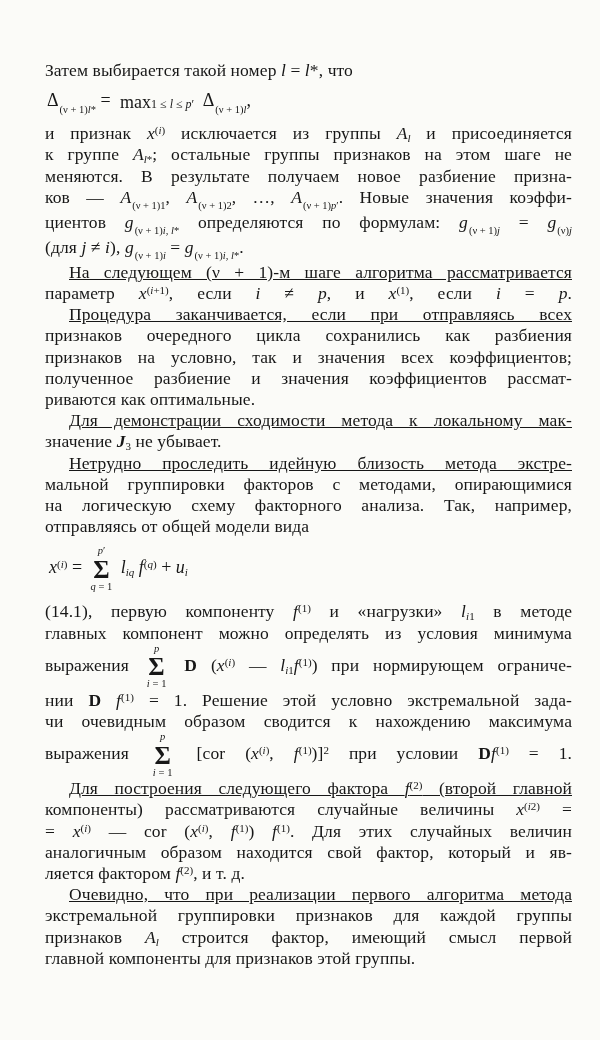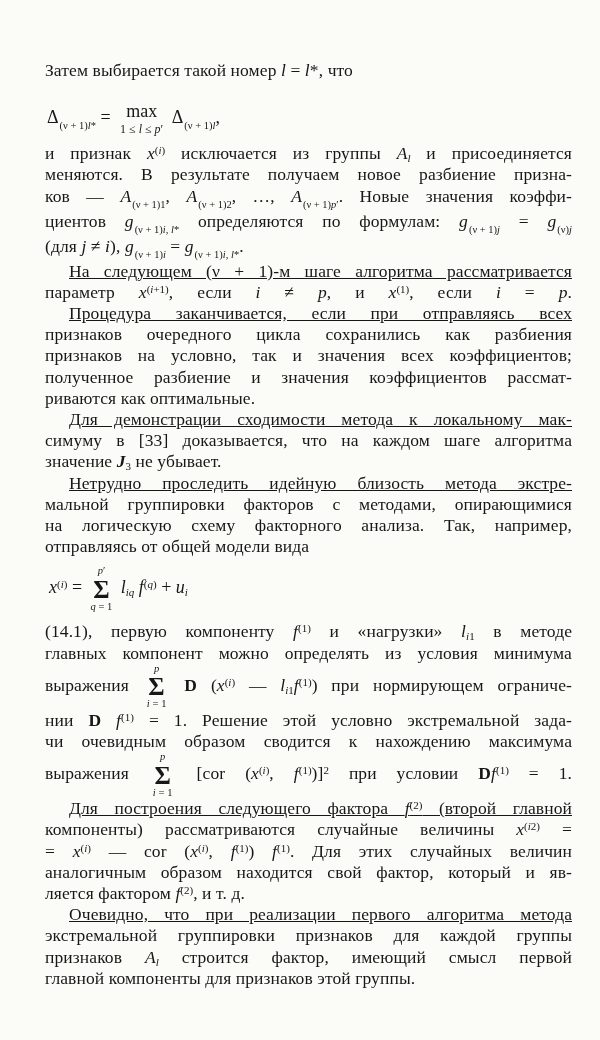--- a/index.html
+++ b/index.html
@@ -28,21 +28,21 @@
   }
   .j {
     text-align: justify;
     text-align-last: justify;
   }
   .ind { text-indent: 24px; text-decoration: underline; }
   .formula {
     font-size: 18px;
     line-height: 1;
   }
-  .f1 { margin: 21px 0 8px 2px; }
+  .f1 { margin: 10px 0 8px 2px; }
   .f2 { margin: 9px 0 9px 4px; }
   sup {
     font-size: 11px;
     line-height: 0;
     vertical-align: 0.5em;
     letter-spacing: 0;
   }
   sub {
     font-size: 11px;
     line-height: 0;
@@ -76,21 +76,21 @@
   .sum .sg {
     font-size: 25px;
     line-height: 0.92;
     font-weight: bold;
   }
   .sum .top { margin-bottom: 1px; white-space: nowrap; }
   .sum .bot { margin-top: 1px; white-space: nowrap; }
   
   .max {
     display: inline-flex;
-    flex-direction: column;
+    flex-direction: row;
     align-items: center;
     line-height: 1;
     vertical-align: middle;
     margin: 0 5px;
     font-size: inherit;
   }
   .max .ml { font-size: 12px; margin-top: 3px; white-space: nowrap; }
 </style>
 </head>
 <body>
@@ -102,20 +102,21 @@
           <span class="sst">(ν + 1)</span>
           <span class="ssb"><i>l</i>*</span>
         </span> = <span class="max">
           <span class="mw">max</span>
           <span class="ml">1 ≤ <i>l</i> ≤ <i>p</i>′</span>
         </span> Δ<span class="ss">
           <span class="sst">(ν + 1)</span>
           <span class="ssb"><i>l</i></span>
         </span>,</div>
       <div class="line j">и признак <i>x</i><sup>(<i>i</i>)</sup> исключается из группы <i>A</i><sub><i>l</i></sub> и присоединяется</div>
+      <div class="line j">к группе <i>A</i><sub><i>l</i>*</sub>; остальные группы признаков на этом шаге не</div>
       <div class="line j">меняются. В результате получаем новое разбиение призна-</div>
       <div class="line j">ков — <i>A</i><span class="ss">
           <span class="sst">(ν + 1)</span>
           <span class="ssb">1</span>
         </span>, <i>A</i><span class="ss">
           <span class="sst">(ν + 1)</span>
           <span class="ssb">2</span>
         </span>, …, <i>A</i><span class="ss">
           <span class="sst">(ν + 1)</span>
           <span class="ssb"><i>p</i>′</span>
@@ -138,21 +139,20 @@
           <span class="ssb"><i>i</i>, <i>l</i>*</span>
         </span>.</div>
       <div class="line j ind">На следующем (ν + 1)-м шаге алгоритма рассматривается</div>
       <div class="line j">параметр <i>x</i><sup>(<i>i</i>+1)</sup>, если <i>i</i> ≠ <i>p</i>, и <i>x</i><sup>(1)</sup>, если <i>i</i> = <i>p</i>.</div>
       <div class="line j ind">Процедура заканчивается, если при отправляясь всех</div>
       <div class="line j">признаков очередного цикла сохранились как разбиения</div>
       <div class="line j">признаков на условно, так и значения всех коэффициентов;</div>
       <div class="line j">полученное разбиение и значения коэффициентов рассмат-</div>
       <div class="line">риваются как оптимальные.</div>
       <div class="line j ind">Для демонстрации сходимости метода к локальному мак-</div>
-      <div class="line j">симуму в [33] доказывается, что на каждом шаге алгоритма</div>
       <div class="line">значение <i><b>J</b></i><sub>3</sub> не убывает.</div>
       <div class="line j ind">Нетрудно проследить идейную близость метода экстре-</div>
       <div class="line j">мальной группировки факторов с методами, опирающимися</div>
       <div class="line j">на логическую схему факторного анализа. Так, например,</div>
       <div class="line">отправляясь от общей модели вида</div>
       <div class="formula f2"><i>x</i><sup>(<i>i</i>)</sup> = <span class="sum">
           <span class="top"><i>p</i>′</span>
           <span class="sg">Σ</span>
           <span class="bot"><i>q</i> = 1</span>
         </span> <i>l</i><sub><i>iq</i></sub> <i>f</i><sup>(<i>q</i>)</sup> + <i>u</i><sub><i>i</i></sub></div>

